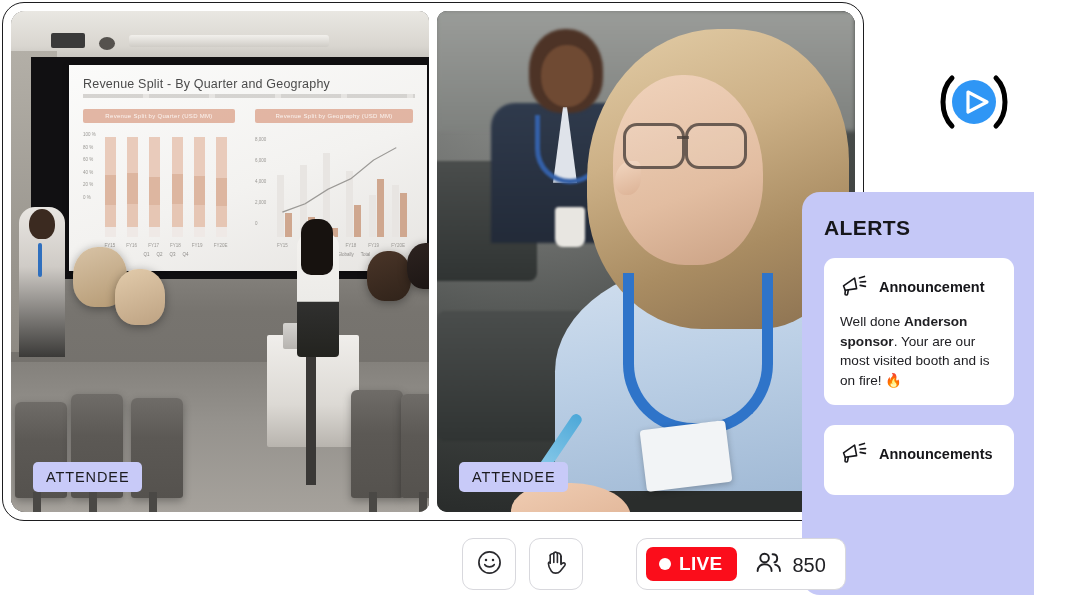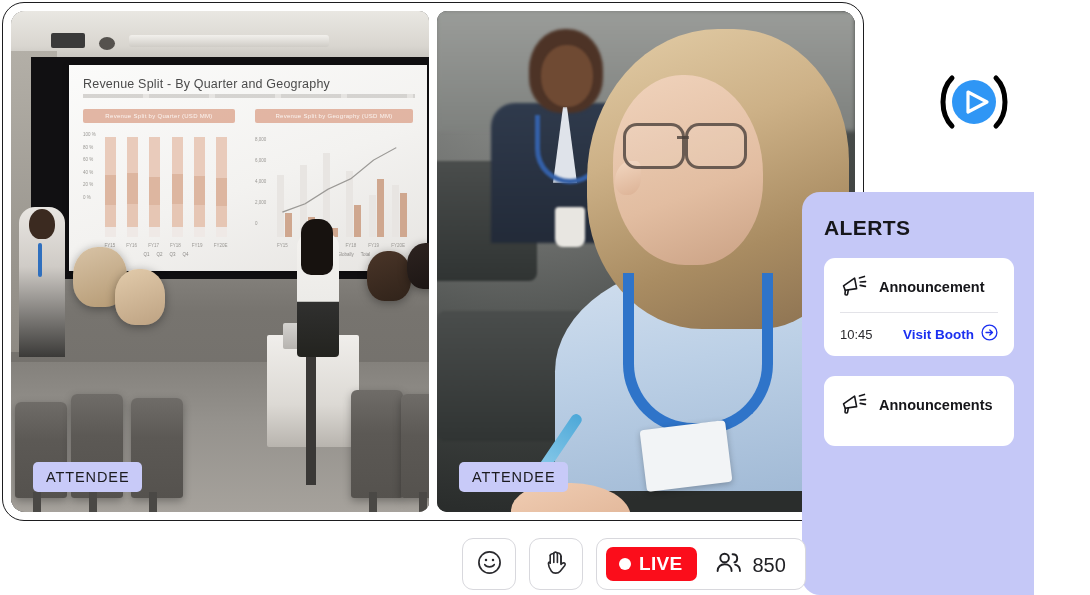--- a/index.html
+++ b/index.html
@@ -385,20 +385,21 @@
   }
   .live-pill {
     height: 50px;
     border: 1px solid #d8d8dd;
     border-radius: 11px;
     background: #fff;
     display: flex; align-items: center;
     padding: 0 19px 0 9px;
     gap: 18px;
     cursor: pointer;
+    margin-left: 40px;
   }
   .live-badge {
     background: #fb0d1b;
     border-radius: 7px;
     height: 34px;
     display: flex; align-items: center; gap: 8px;
     padding: 0 15px 0 13px;
   }
   .live-dot { width: 12px; height: 12px; border-radius: 50%; background: #fff; }
   .live-text {
@@ -632,32 +633,21 @@
         <svg width="28" height="24" viewBox="0 0 28 24">
           <path d="M3.5 12.8 L14.6 5.2 L16.6 15.6 L5.2 17.2 Z" fill="none" stroke="#16161a" stroke-width="1.6" stroke-linejoin="round"></path>
           <path d="M5.4 16.9 L5.0 21.0 C5.0 22.2 7.3 22.4 7.6 21.1 L8.4 16.3" fill="none" stroke="#16161a" stroke-width="1.6" stroke-linejoin="round"></path>
           <path d="M19.4 5.0 L24.4 3.4" stroke="#16161a" stroke-width="1.6" stroke-linecap="round"></path>
           <path d="M20.2 9.0 L25.6 8.6" stroke="#16161a" stroke-width="1.6" stroke-linecap="round"></path>
           <path d="M20.2 12.4 L25.4 13.4" stroke="#16161a" stroke-width="1.6" stroke-linecap="round"></path>
         </svg>
       </span>
       <span class="alert-head-title">Announcement</span>
     </div>
-    <div class="alert-foot">
-      <span class="alert-time">10:45</span>
-      <span class="alert-link">
-        <span>Visit Booth</span>
-        <span>
-          <svg width="17" height="17" viewBox="0 0 17 17">
-            <circle cx="8.5" cy="8.5" r="7.4" fill="none" stroke="#1a2ff0" stroke-width="1.3"></circle>
-            <path d="M5 8.5 H11.4 M8.8 6 L11.5 8.5 L8.8 11" fill="none" stroke="#1a2ff0" stroke-width="1.3" stroke-linecap="round" stroke-linejoin="round"></path>
-          </svg>
-        </span>
-      </span>
-    </div>
+    <div class="alert-body"><span>Well done </span><b>Anderson sponsor</b><span>. Your are our most visited booth and is on fire! 🔥</span></div>
   </div>
 
   <div class="alert-card" style="padding-bottom:16px;">
     <div class="alert-head">
       <span>
         <svg width="28" height="24" viewBox="0 0 28 24">
           <path d="M3.5 12.8 L14.6 5.2 L16.6 15.6 L5.2 17.2 Z" fill="none" stroke="#16161a" stroke-width="1.6" stroke-linejoin="round"></path>
           <path d="M5.4 16.9 L5.0 21.0 C5.0 22.2 7.3 22.4 7.6 21.1 L8.4 16.3" fill="none" stroke="#16161a" stroke-width="1.6" stroke-linejoin="round"></path>
           <path d="M19.4 5.0 L24.4 3.4" stroke="#16161a" stroke-width="1.6" stroke-linecap="round"></path>
           <path d="M20.2 9.0 L25.6 8.6" stroke="#16161a" stroke-width="1.6" stroke-linecap="round"></path>

